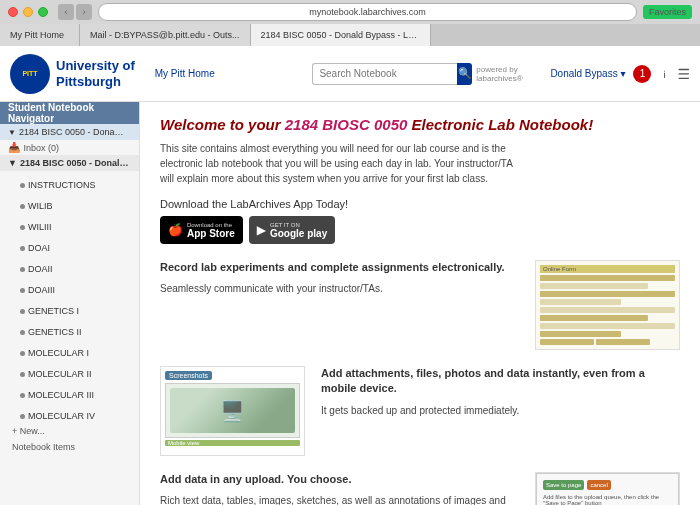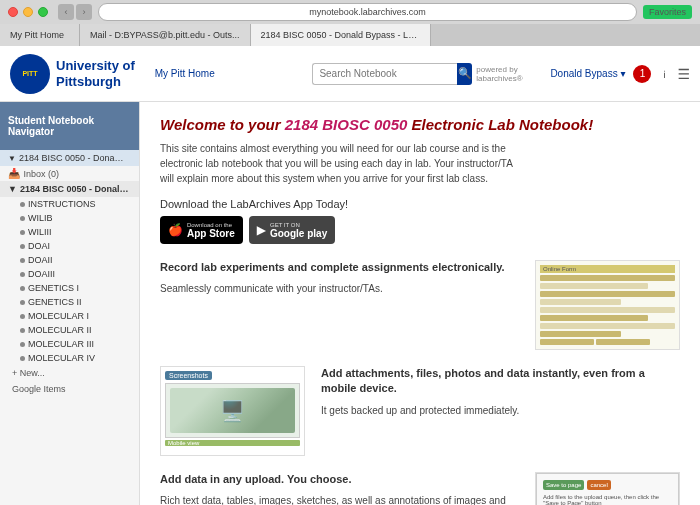--- a/index.html
+++ b/index.html
@@ -39,24 +39,24 @@
     .header-right { display: flex; align-items: center; gap: 8px; margin-left: 10px; }
     .user-name { font-size: 10px; color: #003594; cursor: pointer; }
     .header-icons { display: flex; gap: 4px; align-items: center; }
     .header-icon-btn { width: 18px; height: 18px; border-radius: 50%; display: flex; align-items: center; justify-content: center; font-size: 10px; cursor: pointer; }
     .icon-red { background: #cc0000; color: white; }
     .icon-gray { color: #555; }
     .hamburger { font-size: 14px; color: #555; cursor: pointer; }
 
     
     .sidebar { width: 140px; min-width: 140px; background: #f5f5f5; border-right: 1px solid #ddd; overflow-y: auto; font-size: 10px; }
-    .sidebar-title { background: #5c7a9e; color: white; padding: 13px 8px; font-size: 10px; font-weight: bold; }
+    .sidebar-title { background: #5c7a9e; color: white; padding: 0 8px; font-size: 10px; font-weight: bold; }
     .sidebar-section { background: #d8e4f0; padding: 3px 8px; font-size: 9px; color: #333; display: flex; align-items: center; gap: 3px; cursor: pointer; }
     .sidebar-section .arrow { font-size: 8px; }
-    .sidebar-item { padding: 2px 8px 2px 20px; font-size: 9px; color: #333; cursor: pointer; display: flex; align-items: center; gap: 3px; }
+    .sidebar-item { padding: 2px 8px 2px 20px; font-size: 9px; color: #333; cursor: pointer; display: flex; align-items: center; gap: 3px; margin-top: 7px; }
     .sidebar-item .dot { width: 5px; height: 5px; background: #888; border-radius: 50%; flex-shrink: 0; }
     .sidebar-new { padding: 3px 8px 3px 12px; font-size: 9px; color: #555; cursor: pointer; display: flex; align-items: center; gap: 3px; }
     .sidebar-deleted { padding: 3px 8px 3px 12px; font-size: 9px; color: #555; cursor: pointer; }
     .sidebar-notebook { background: #e8e8e8; padding: 3px 8px; font-size: 9px; color: #333; display: flex; align-items: center; gap: 3px; cursor: pointer; font-weight: bold; }
 
     
     .main-content { flex: 1; overflow-y: auto; padding: 14px 20px; background: white; }
     .welcome-title { font-size: 15px; font-weight: bold; color: #333; margin-bottom: 8px; }
     .welcome-title span { color: #8B0000; font-style: italic; }
     .welcome-text { font-size: 10px; color: #444; line-height: 1.5; margin-bottom: 12px; max-width: 360px; }
@@ -217,21 +217,21 @@
         <div class="sidebar-item">
           <span class="dot"></span>
           <span>MOLECULAR III</span>
         </div>
         <div class="sidebar-item">
           <span class="dot"></span>
           <span>MOLECULAR IV</span>
         </div>
       </div>
     <div class="sidebar-new">+ New...</div>
-    <div class="sidebar-deleted">Google Items</div>
+    <div class="sidebar-deleted">Notebook Items</div>
   </div>
 
   <div class="main-content">
     <div class="welcome-title">
       <span>Welcome to your </span><span style="color:#be185d; font-style:italic;">2184 BIOSC 0050</span><span> Electronic Lab Notebook!</span>
     </div>
     <div class="welcome-text">This site contains almost everything you will need for our lab course and is the electronic lab notebook that you will be using each day in lab.  Your instructor/TA will explain more about this system when you arrive for your first lab class.</div>
 
     <div class="download-section">
       <div class="download-title">Download the LabArchives App Today!</div>

